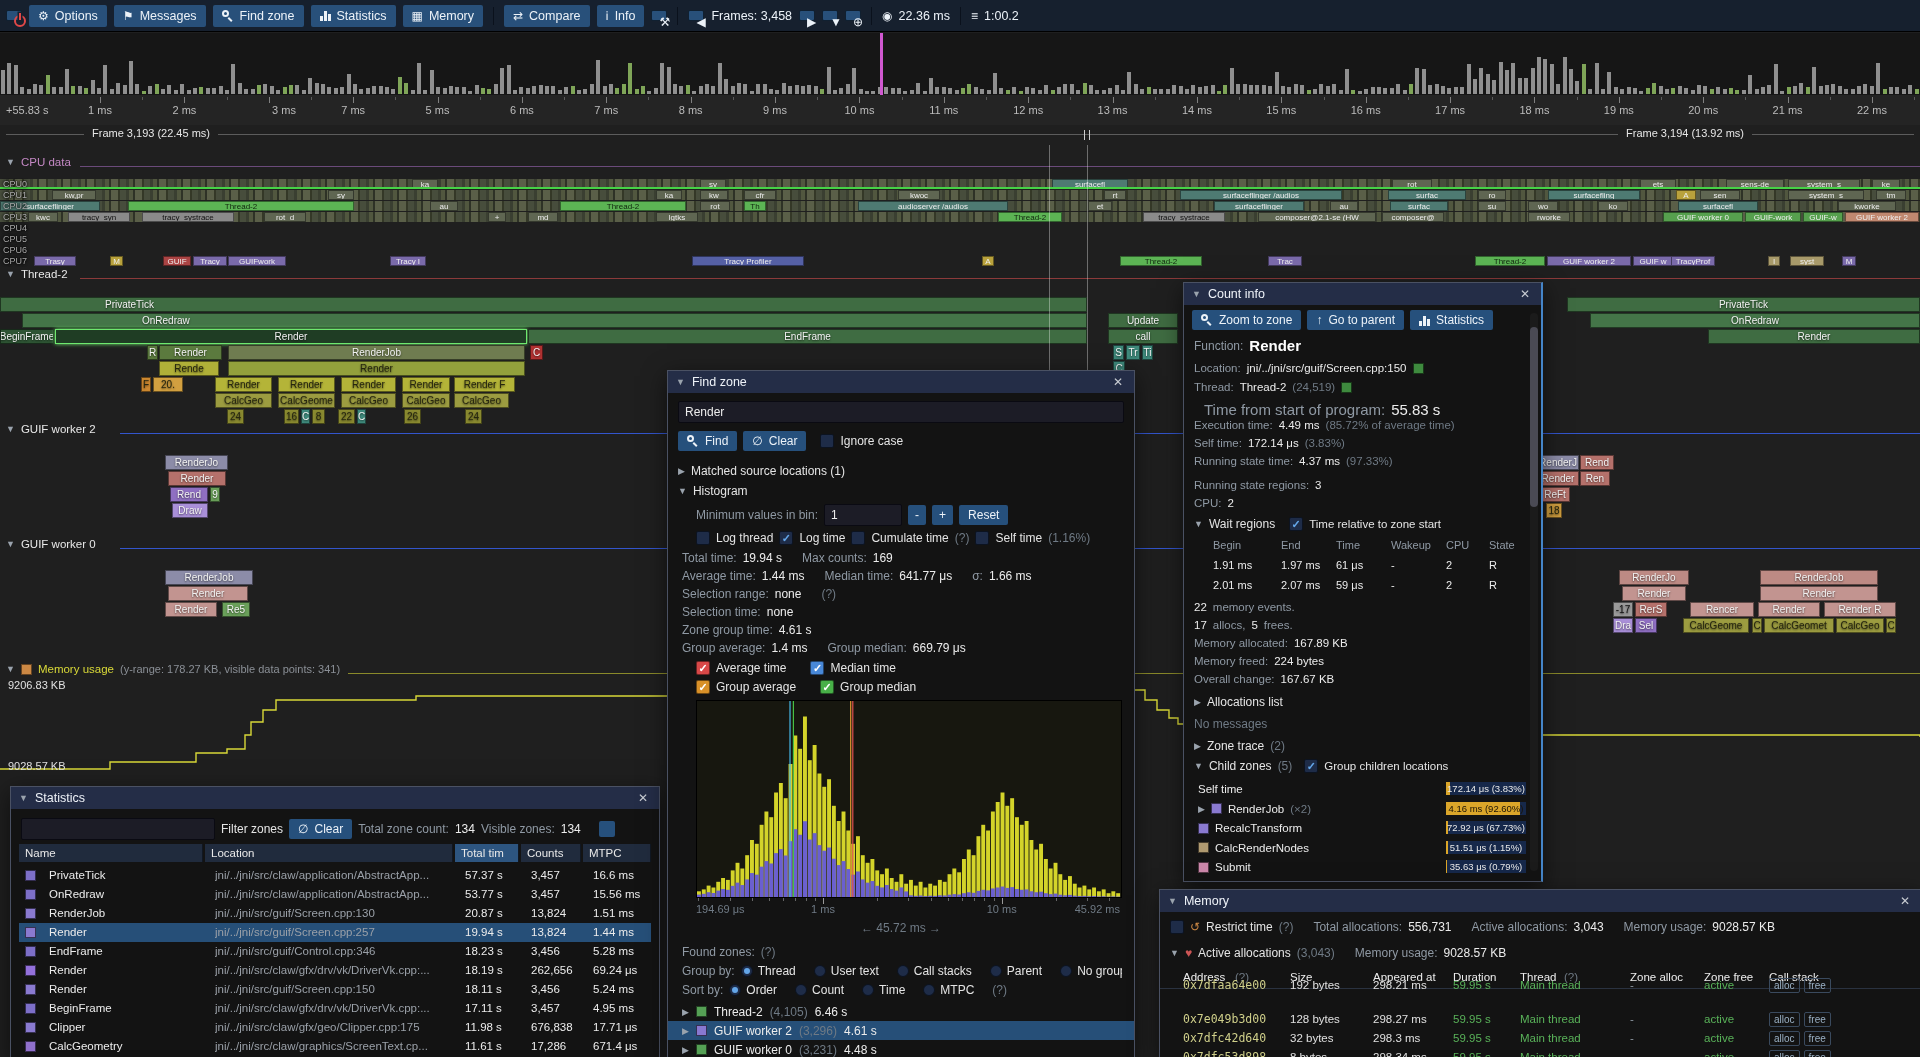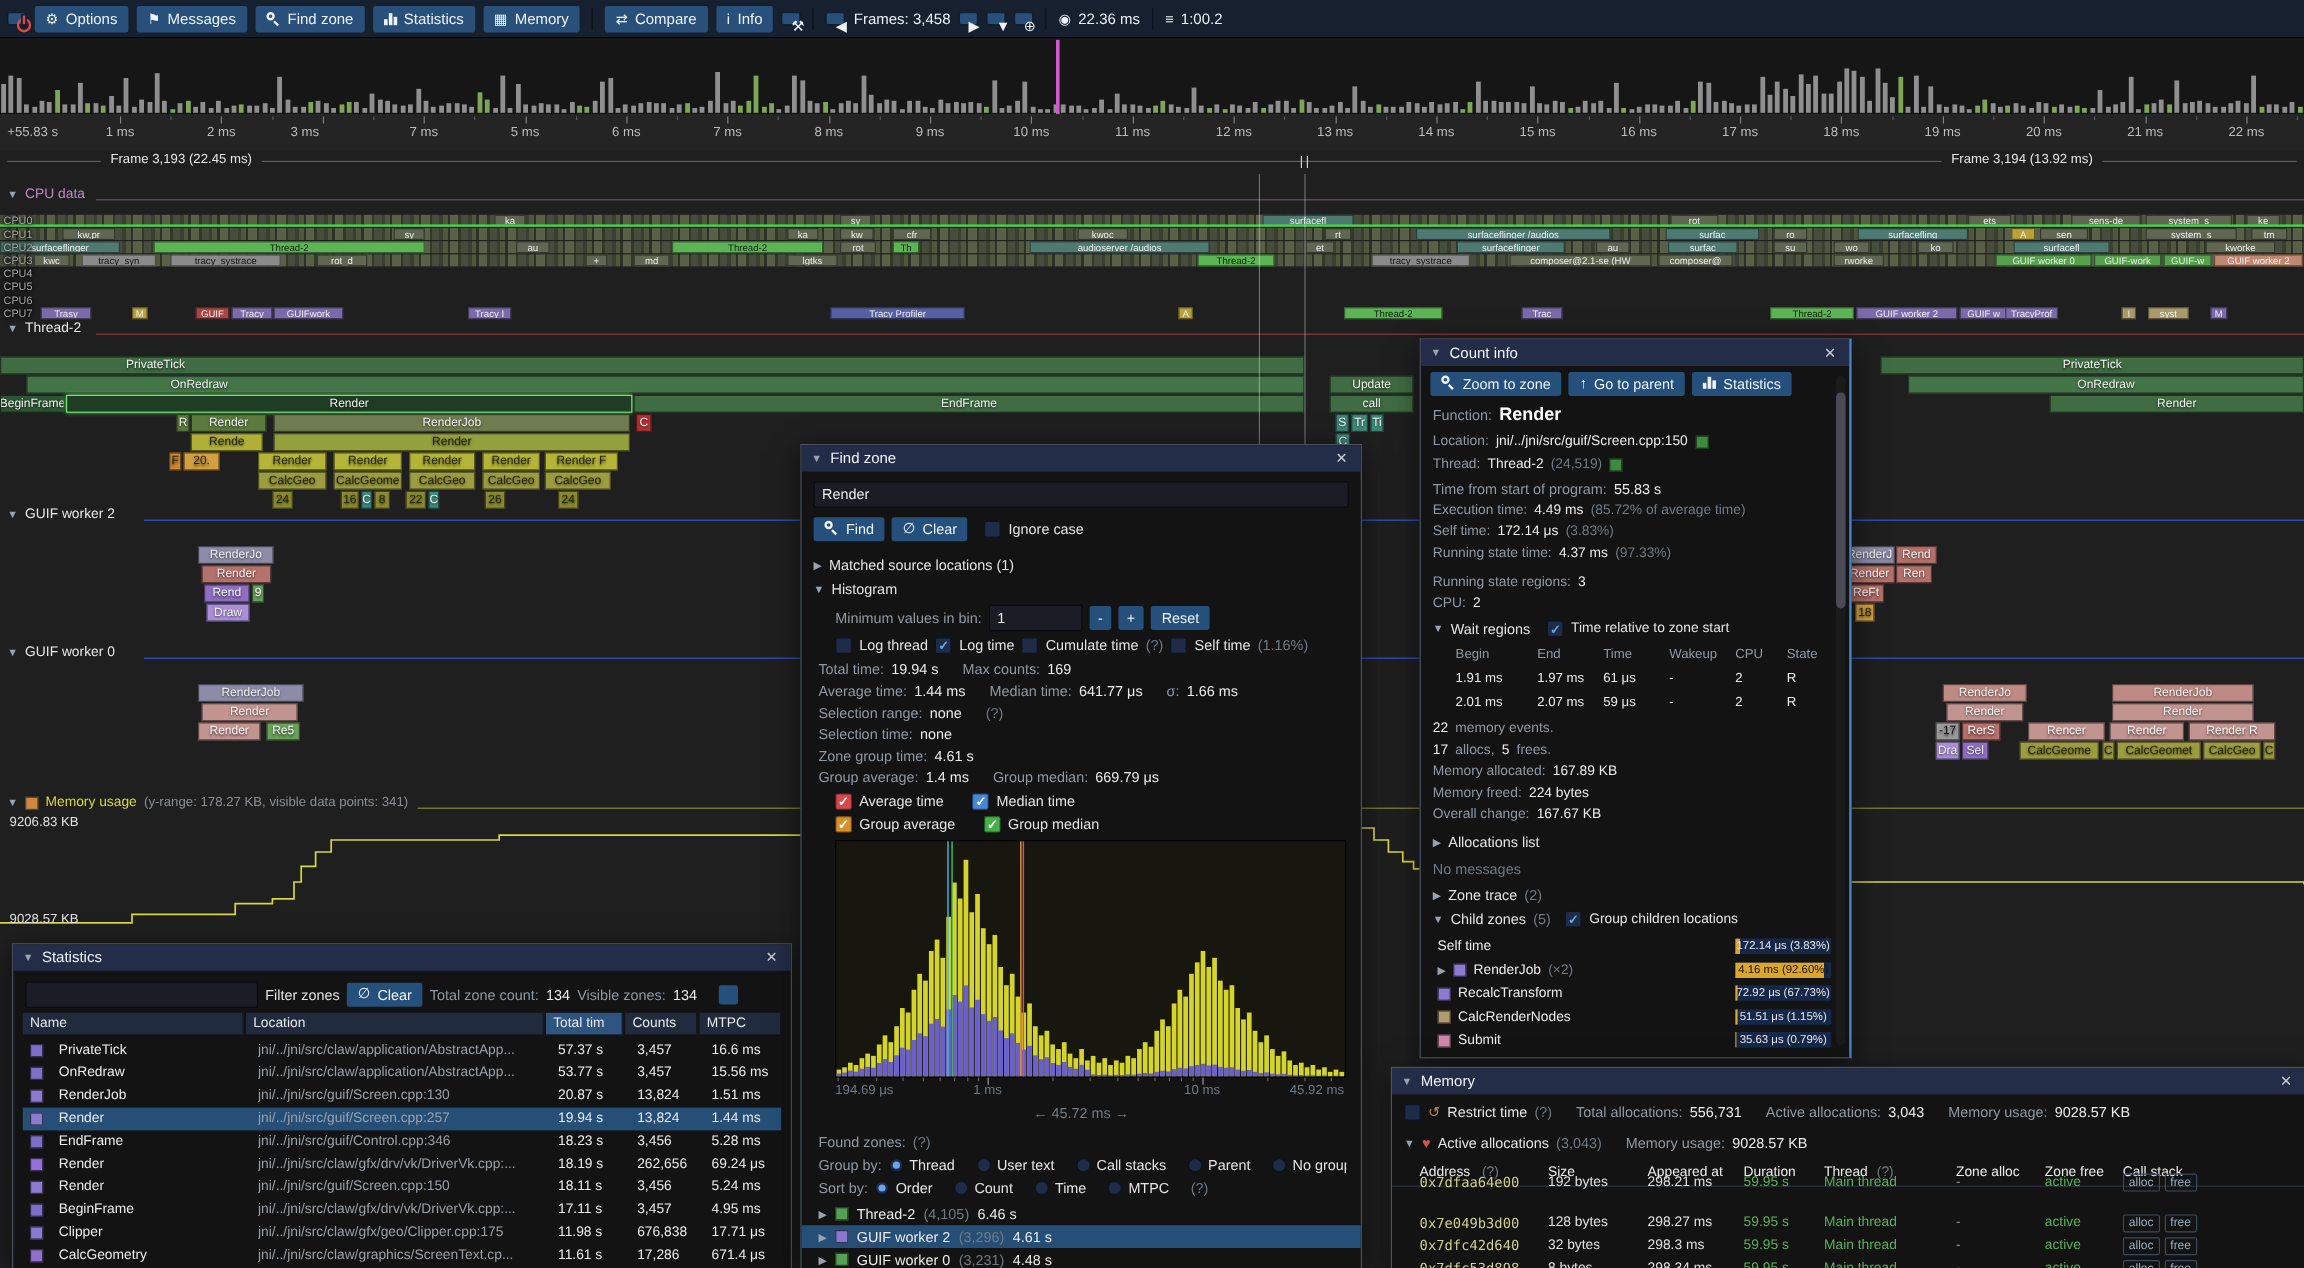--- a/index.html
+++ b/index.html
@@ -52,21 +52,21 @@
   
   .win{position:absolute;background:#131313;border:1px solid #4a5163;box-shadow:0 6px 22px rgba(0,0,0,.55);overflow:hidden;}
   .win-title{height:22px;background:#242d47;display:flex;align-items:center;gap:7px;padding:0 8px;font-size:12.5px;color:#eef2f8;}
   .win-title .tri{color:#9aa3ad;font-size:9px;}
   .win-close{margin-left:auto;color:#c8ccd2;font-size:12px;width:16px;text-align:center;cursor:pointer;}
   .hrow{position:absolute;display:flex;align-items:center;gap:6px;font-size:12px;color:#e4e4e4;white-space:nowrap;}
   .lbl{color:#8f99a4;}
   .val{color:#ececec;}
   .dim{color:#6f7a85;}
   .fz-line .val{margin-right:14px;}
-  .btn{display:inline-flex;align-items:flex-start;gap:6px;background:#26507c;border:none;color:#ecf2f8;font-family:inherit;font-size:12px;padding:3px 9px;border-radius:2px;cursor:pointer;white-space:nowrap;}
+  .btn{display:inline-flex;align-items:center;gap:6px;background:#26507c;border:none;color:#ecf2f8;font-family:inherit;font-size:12px;padding:3px 9px;border-radius:2px;cursor:pointer;white-space:nowrap;}
   .btn.sm{padding:3px 7px;}
   .inp{background:#1c1c26;border:1px solid #0a0a12;color:#ececec;font-family:inherit;font-size:12px;padding:2px 6px;border-radius:2px;height:16px;box-sizing:content-box;}
   .cb-item{display:inline-flex;align-items:center;gap:6px;cursor:pointer;}
   .cb-box{width:14px;height:14px;background:#1e2c48;border:1px solid #0c1320;border-radius:2px;display:inline-flex;align-items:center;justify-content:center;font-size:11px;font-weight:bold;color:#64a6e8;box-sizing:border-box;}
   .rad{width:12px;height:12px;border-radius:50%;background:#1e2c48;border:1px solid #0c1320;display:inline-block;position:relative;box-sizing:border-box;}
   .rad.on::after{content:'';position:absolute;inset:2px;border-radius:50%;background:#64a6e8;}
   .rad-item{display:inline-flex;align-items:center;gap:5px;margin-right:12px;cursor:pointer;}
   .tri{color:#9aa3ad;font-size:9px;}
   .sq{width:11px;height:11px;display:inline-block;border:1px solid rgba(0,0,0,.6);box-sizing:border-box;}
   .fn{font-size:15px;color:#ffffff;font-weight:bold;}
@@ -458,21 +458,21 @@
   <div class="ruler" id="ruler">
     <span class="rstart">+55.83 s</span>
   <span class="rtick" style="left: 100px;"></span>
       <span class="rtick half" style="left: 142.2px;"></span>
       <span class="rlabel" style="left: 100px;">1 ms</span>
       <span class="rtick" style="left: 184.38px;"></span>
       <span class="rtick half" style="left: 226.58px;"></span>
       <span class="rlabel" style="left: 184.38px;">2 ms</span>
       <span class="rtick" style="left: 268.76px;"></span>
       <span class="rtick half" style="left: 310.96px;"></span>
-      <span class="rlabel" style="left: 254px; text-align: right;">3 ms</span>
+      <span class="rlabel" style="left: 284px; text-align: right;">3 ms</span>
       <span class="rtick" style="left: 353.14px;"></span>
       <span class="rtick half" style="left: 395.34px;"></span>
       <span class="rlabel" style="left: 353.14px;">7 ms</span>
       <span class="rtick" style="left: 437.52px;"></span>
       <span class="rtick half" style="left: 479.72px;"></span>
       <span class="rlabel" style="left: 437.52px;">5 ms</span>
       <span class="rtick" style="left: 521.9px;"></span>
       <span class="rtick half" style="left: 564.1px;"></span>
       <span class="rlabel" style="left: 521.9px;">6 ms</span>
       <span class="rtick" style="left: 606.28px;"></span>
@@ -1413,21 +1413,21 @@
       <span class="lbl">Location:</span>
         <span class="val">jni/../jni/src/guif/Screen.cpp:150</span>
         <span class="sq" style="background:#3e8a3e"></span>
     </div>
     <div class="hrow" style="left:10px;top:98px;font-size:11.5px">
       <span class="lbl">Thread:</span>
         <span class="val">Thread-2</span>
         <span class="dim">(24,519)</span>
         <span class="sq" style="background:#3e8a3e"></span>
     </div>
-    <div class="hrow" style="left:10px;top:118px;font-size:12px">
+    <div class="hrow" style="left:20px;top:118px;font-size:15px">
         <span class="lbl">Time from start of program:</span>
         <span class="val">55.83 s</span>
       </div>
     <div class="hrow" style="left:10px;top:136px;font-size:11.5px">
         <span class="lbl">Execution time:</span>
         <span class="val">4.49 ms</span>
         <span class="dim">(85.72% of average time)</span>
       </div>
     <div class="hrow" style="left:10px;top:154px;font-size:11.5px">
         <span class="lbl">Self time:</span>

